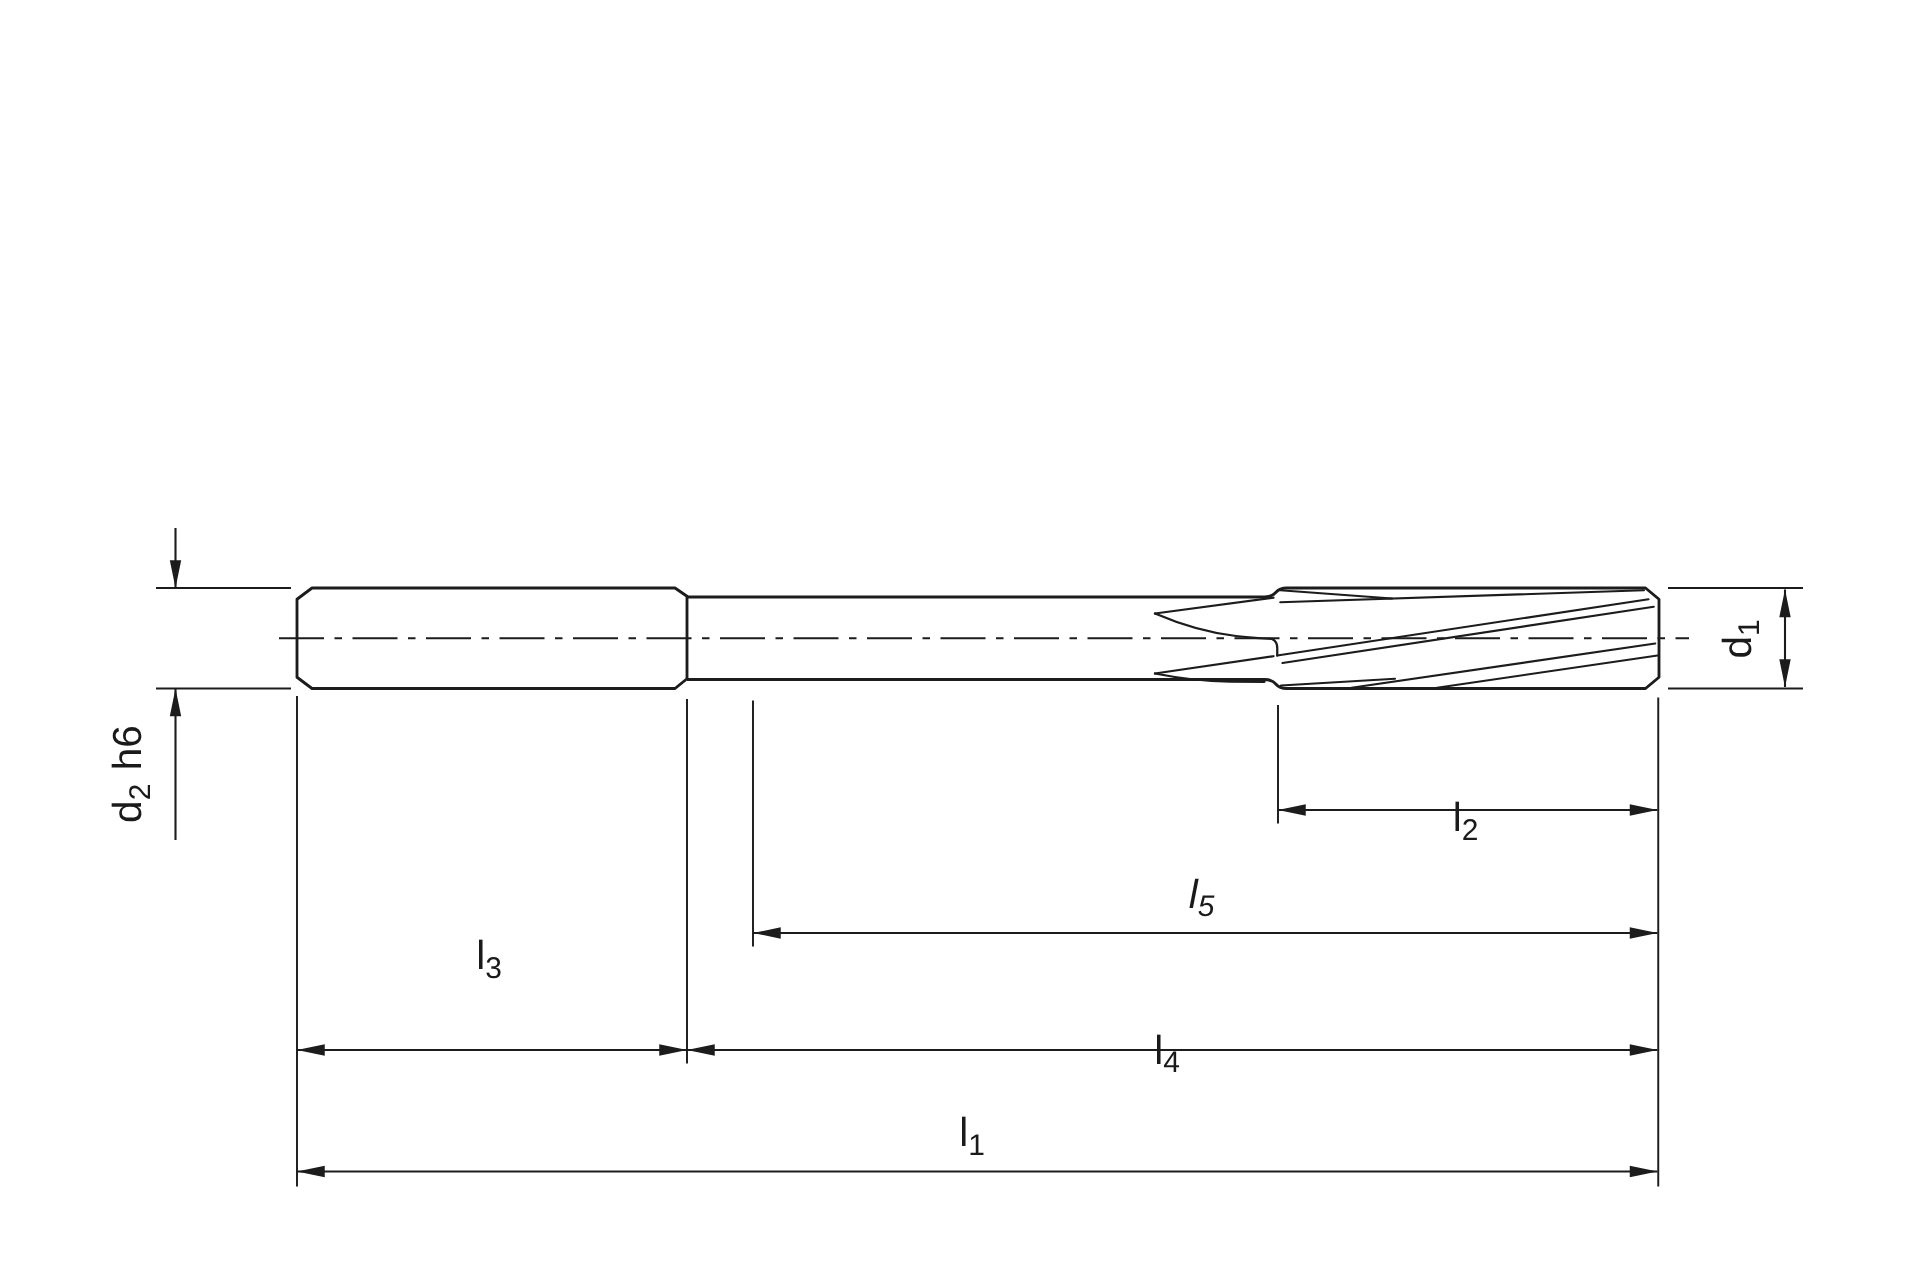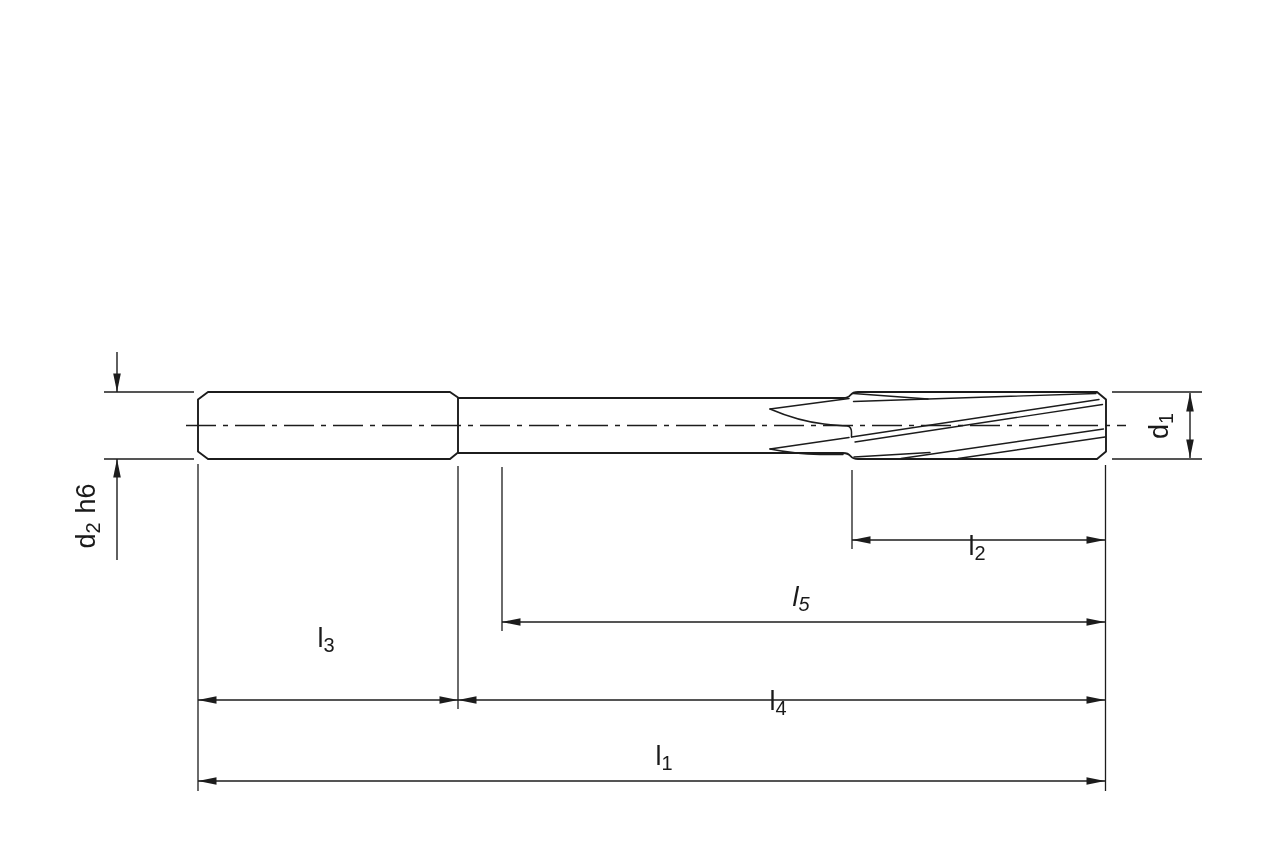--- a/index.html
+++ b/index.html
@@ -134,17 +134,17 @@
   </div>
 
   <div class="dim-label" style="left:326px; top:640px;text-align:center;">
     <span>l</span><span class="sub">3</span>
   </div>
 
   <div class="dim-label" style="left:778px; top:662px;margin-top:41px;">
     <span>l</span><span class="sub">4</span>
   </div>
 
-  <div class="dim-label" style="left:648px; top:758px;margin-left:16px;">
+  <div class="dim-label" style="left:648px; top:758px;">
     <span>l</span><span class="sub">1</span>
   </div>
 
 </div>
 
 </body></html>

